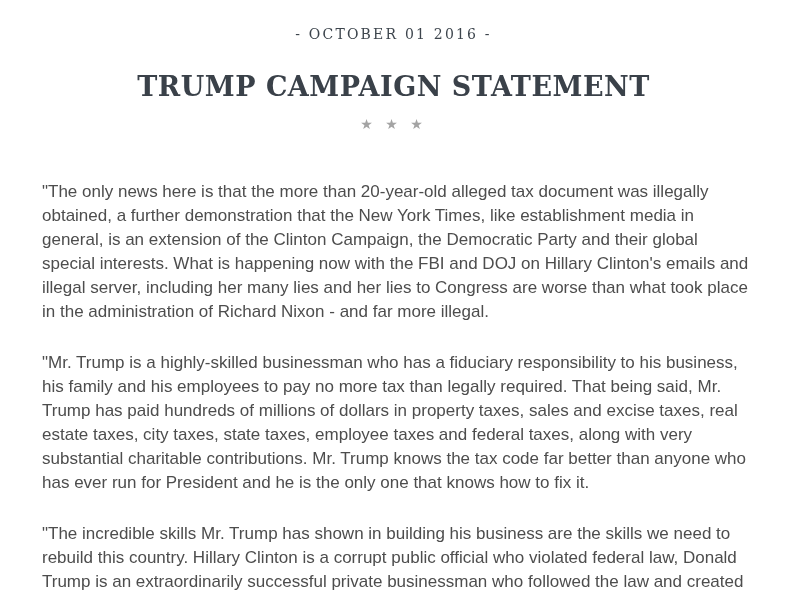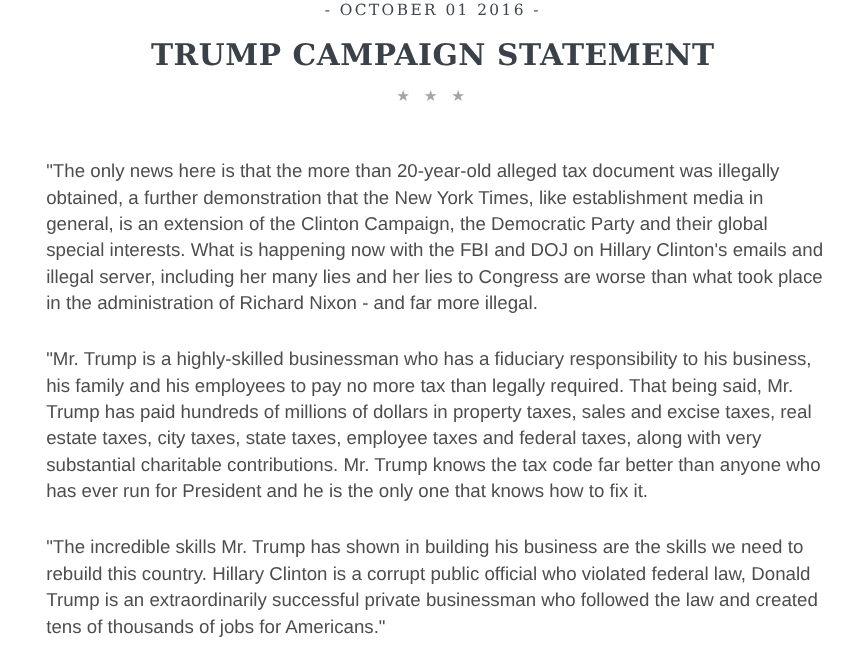--- a/index.html
+++ b/index.html
@@ -13,31 +13,31 @@
     overflow: hidden;
     font-family: "Liberation Sans", sans-serif;
   }
   .page {
     width: 787px;
     height: 599px;
     background: #ffffff;
   }
   .dateline {
     margin: 0;
-    padding-top: 1px;
+    padding-top: 25px;
     text-align: center;
     font-family: "DejaVu Serif", serif;
     font-size: 14px;
     line-height: 18px;
     letter-spacing: 2.2px;
     font-weight: normal;
     color: #3d454d;
   }
   .title {
-    margin: 15px 0 0 0;
+    margin: 27px 0 0 0;
     text-align: center;
     font-family: "DejaVu Serif", serif;
     font-size: 27px;
     line-height: 33px;
     font-weight: bold;
     letter-spacing: 0.5px;
     color: #3a4149;
   }
   .stars {
     margin-top: 14px;

